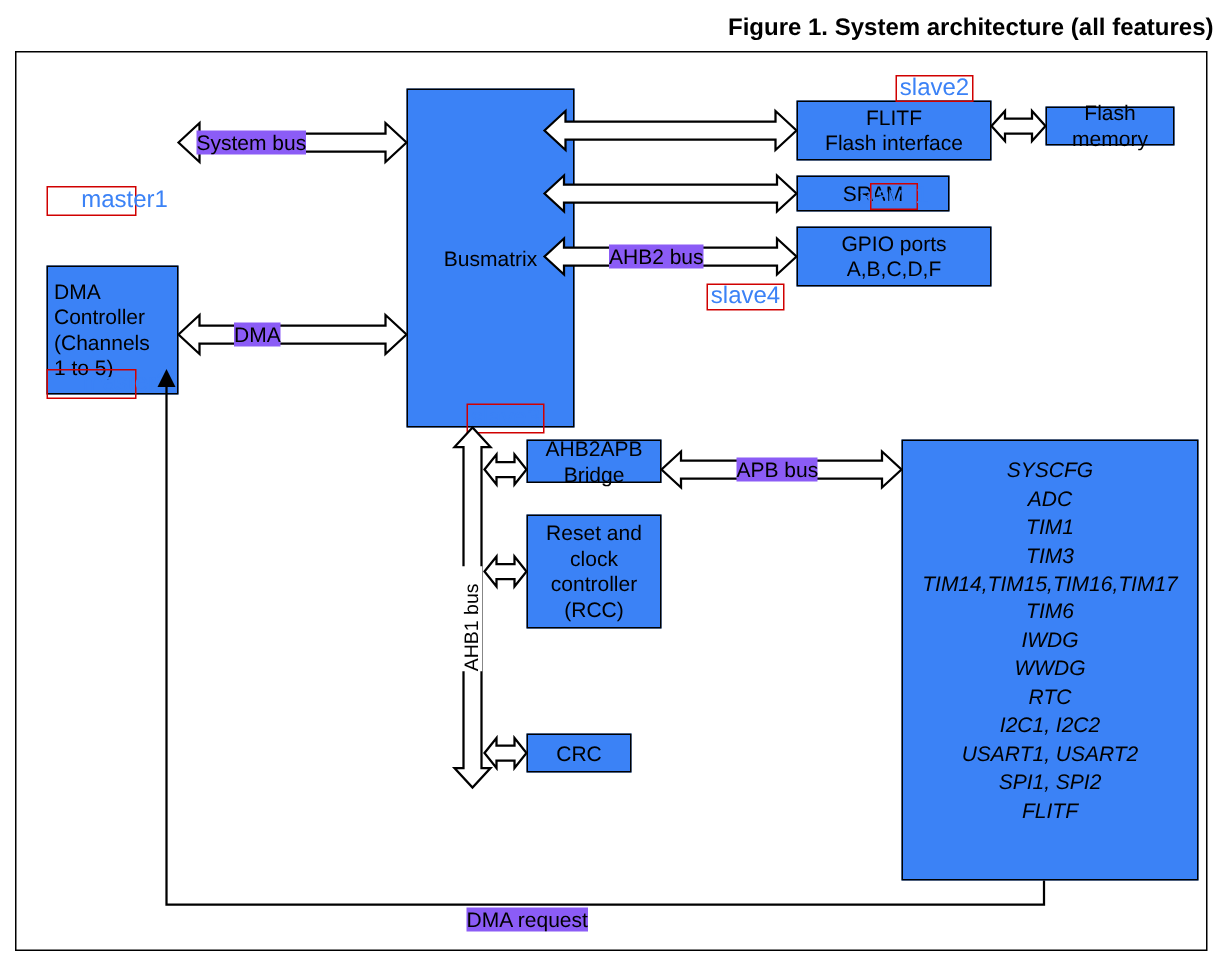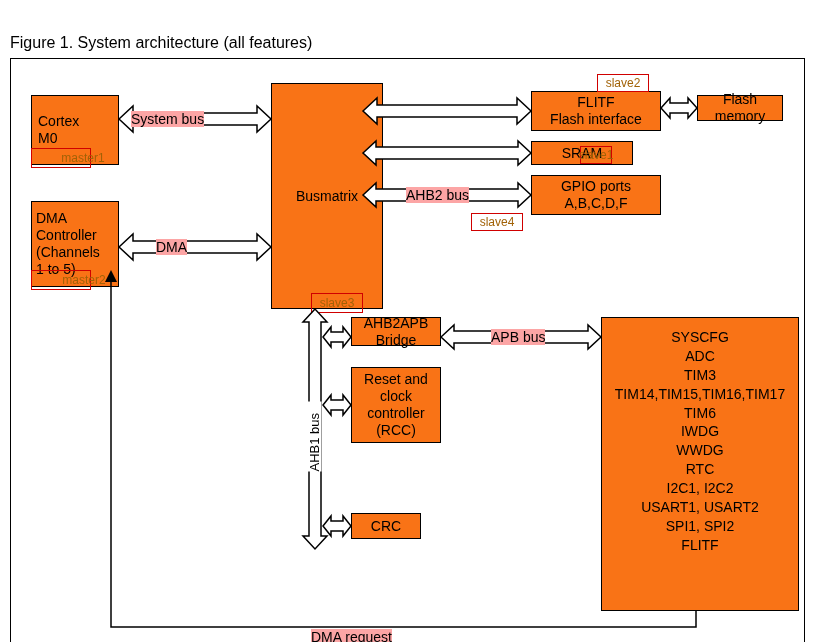--- a/index.html
+++ b/index.html
@@ -2,60 +2,59 @@
 <html><head>
 <meta charset="utf-8">
 <style>
   body {
     margin: 0;
     padding: 10px;
     font-family: Arial, sans-serif;
     background: #fff;
   }
   .figure-title {
-    text-align: left;
-    font-weight: normal;
+    text-align: right;
+    font-weight: bold;
     font-size: 16px;
     margin-bottom: 6px;
-    margin-top: 24px;
   }
   .diagram {
     position: relative;
     width: 795px;
     height: 600px;
     border: 1.5px solid #000;
     box-sizing: border-box;
   }
   .box {
     position: absolute;
     border: 1.5px solid #000;
-    background: #f97316;
+    background: #3b82f6;
     display: flex;
     align-items: center;
     justify-content: center;
     text-align: center;
     font-size: 14px;
     line-height: 1.2;
     box-sizing: border-box;
   }
   .red-box {
     position: absolute;
     border: 1.5px solid #d00000;
     box-sizing: border-box;
     display: flex;
     align-items: center;
     justify-content: center;
-    font-size: 12px;
-    color: #a16207;
+    font-size: 16px;
+    color: #3b82f6;
     background: transparent;
   }
   .label {
     position: absolute;
     font-size: 14px;
-    background: #fca5a5;
+    background: #8b5cf6;
   }
   .apb-list {
     font-size: 14px;
     line-height: 1.35;
     text-align: center;
   }
   .vtext {
     position: absolute;
     font-size: 13px;
     transform: rotate(-90deg);
@@ -67,22 +66,20 @@
     overflow: visible;
   }
 </style>
 </head>
 <body>
 
 <div class="figure-title">Figure 1. System architecture (all features)</div>
 
 <div class="diagram">
 
-  <div class="box" style="left:20px; top:36px; width:88px; height:70px; text-align:left; padding-left:6px; justify-content:flex-start; white-space:pre-line;">Cortex
-M0</div>
   <div class="red-box" style="left:20px; top:89px; width:60px; height:20px;padding-left:44px;">master1</div>
 
   <div class="box" style="left:20px; top:142px; width:88px; height:86px; text-align:left; padding-left:4px; justify-content:flex-start; white-space:pre-line;">DMA
 Controller
 (Channels
 1 to 5)</div>
   <div class="red-box" style="left:20px; top:211px; width:60px; height:20px;padding-left:46px;">master2</div>
 
   <div class="box" style="left:260px; top:24px; width:112px; height:226px;">Busmatrix</div>
   <div class="red-box" style="left:300px; top:234px; width:52px; height:20px;">slave3</div>
@@ -103,24 +100,25 @@
   <div class="box" style="left:340px; top:258px; width:90px; height:29px; white-space:pre-line;">AHB2APB
 Bridge</div>
 
   <div class="box" style="left:340px; top:308px; width:90px; height:76px; white-space:pre-line;">Reset and
 clock
 controller
 (RCC)</div>
 
   <div class="box" style="left:340px; top:454px; width:70px; height:26px;">CRC</div>
 
-  <div class="box" style="left:590px; top:258px; width:198px; height:294px; align-items:flex-start; padding-top:10px;">
+  <div class="box" style="left:590px; top:258px; width:198px; height:294px; align-items:flex-start; padding-top:10px;font-style:italic;">
     <div class="apb-list" id="apb-list">
         <div>SYSCFG</div>
         <div>ADC</div>
+        <div>TIM1</div>
         <div>TIM3</div>
         <div>TIM14,TIM15,TIM16,TIM17</div>
         <div>TIM6</div>
         <div>IWDG</div>
         <div>WWDG</div>
         <div>RTC</div>
         <div>I2C1, I2C2</div>
         <div>USART1, USART2</div>
         <div>SPI1, SPI2</div>
         <div>FLITF</div>

